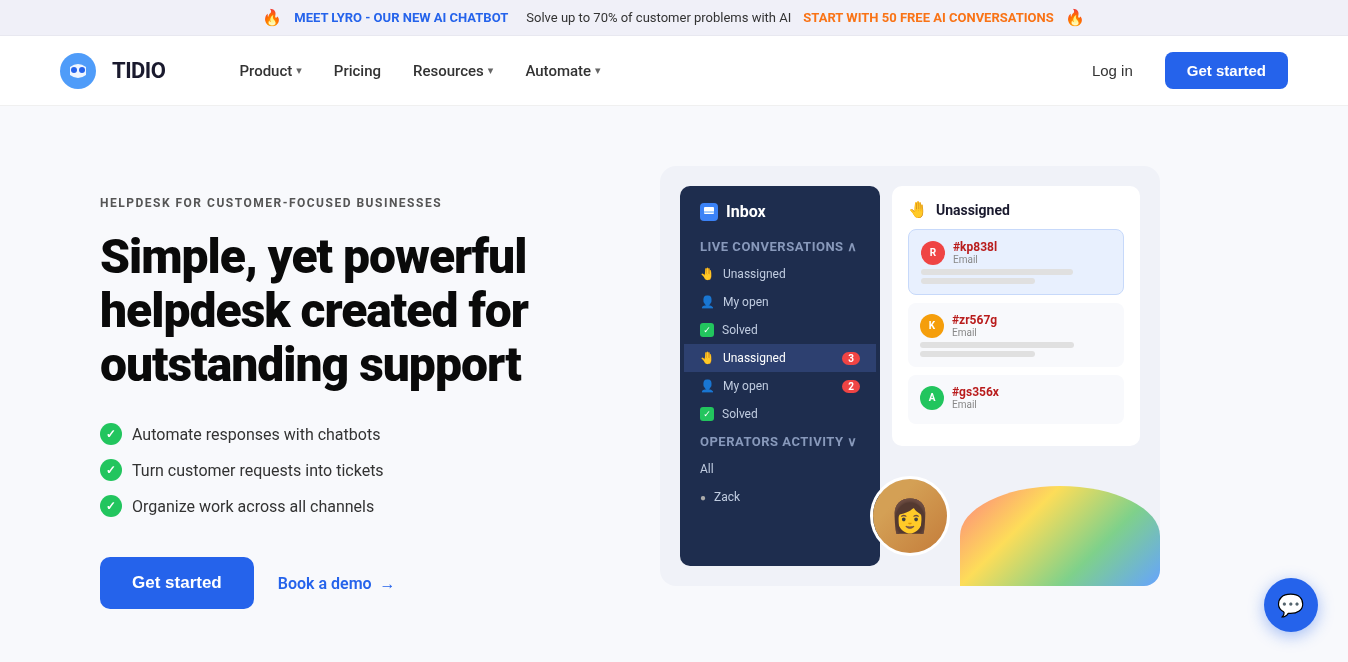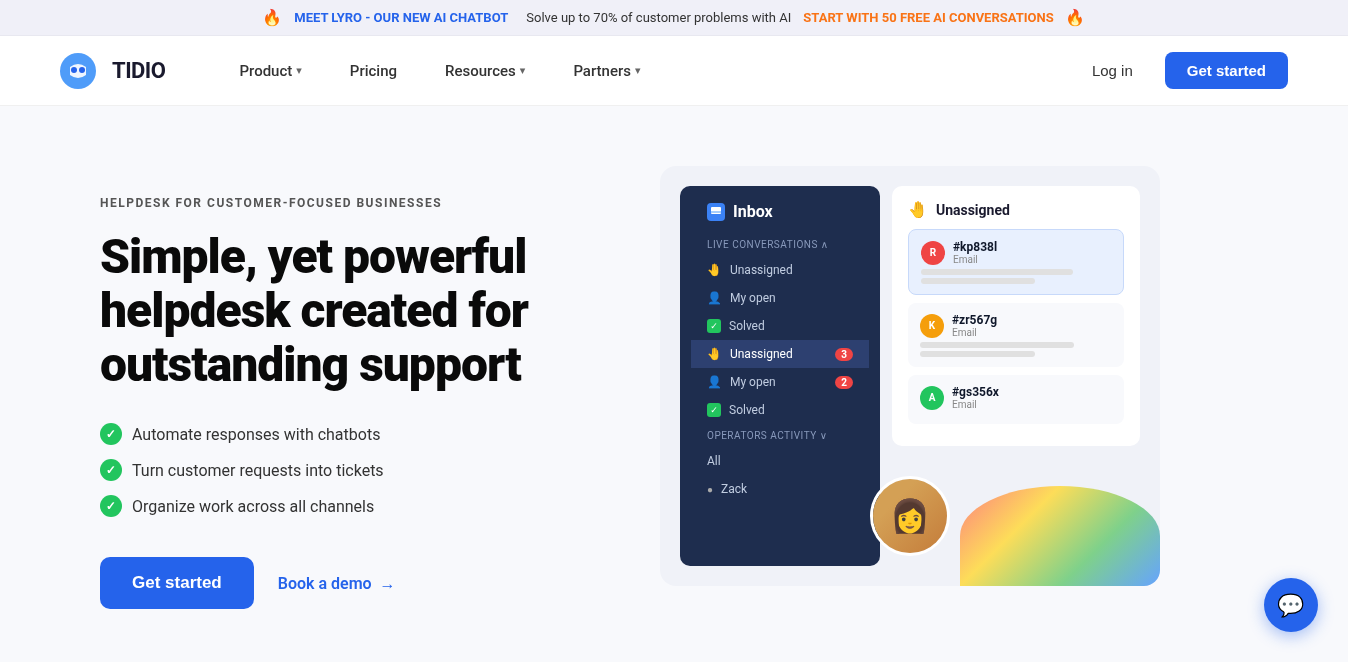--- a/index.html
+++ b/index.html
@@ -43,21 +43,21 @@
     }
     .logo-text {
       font-size: 22px;
       font-weight: 700;
       color: #1a1a2e;
       letter-spacing: -0.5px;
     }
     .nav-links {
       display: flex;
       align-items: center;
-      gap: 20px;
+      gap: 4px;
       flex: 1;
       text-align: center;
     }
     .nav-item {
       display: flex;
       align-items: center;
       gap: 4px;
       padding: 8px 14px;
       color: #333;
       font-size: 15px;
@@ -194,21 +194,21 @@
       display: flex;
       gap: 12px;
       height: 100%;
     }
 
     
     .dash-sidebar {
       background: #1e2d4e;
       border-radius: 10px;
       width: 200px;
-      padding: 16px 11px;
+      padding: 16px 4px;
       flex-shrink: 0;
     }
     .dash-sidebar-title {
       color: #fff;
       font-size: 16px;
       font-weight: 700;
       padding: 0 16px 12px;
       display: flex;
       align-items: center;
       gap: 8px;
@@ -218,22 +218,22 @@
       height: 18px;
       background: #3b82f6;
       border-radius: 4px;
       display: flex;
       align-items: center;
       justify-content: center;
       font-size: 10px;
     }
     .dash-section-label {
       color: #8899bb;
-      font-size: 10px;
-      font-weight: 400;
+      font-size: 13px;
+      font-weight: 700;
       padding: 6px 16px;
       text-transform: uppercase;
       letter-spacing: 0.5px;
     }
     .dash-menu-item {
       display: flex;
       align-items: center;
       gap: 8px;
       padding: 7px 16px;
       font-size: 12px;
@@ -310,21 +310,21 @@
       font-weight: 700;
       color: #fff;
       display: flex;
       align-items: center;
       justify-content: center;
       flex-shrink: 0;
     }
     .avatar-red { background: #ef4444; }
     .avatar-amber { background: #f59e0b; }
     .avatar-green { background: #22c55e; }
-    .ticket-id { font-size: 12px; font-weight: 700; color: #0f172a; text-align: center; }
+    .ticket-id { font-size: 12px; font-weight: 700; color: #b91c1c; text-align: center; }
     .ticket-sub { font-size: 10px; color: #888; }
     .ticket-bars {
       display: flex;
       flex-direction: column;
       gap: 3px;
     }
     .bar { height: 6px; border-radius: 3px; background: #e0e0e0; }
     .bar-short { width: 60%; }
     .bar-medium { width: 80%; }
 
@@ -407,21 +407,21 @@
       <span class="chevron">▾</span>
     </a>
     <a class="nav-item" href="#">
       <span>Pricing</span>
     </a>
     <a class="nav-item" href="#">
       <span>Resources</span>
       <span class="chevron">▾</span>
     </a>
     <a class="nav-item" href="#">
-      <span>Partners</span>
+      <span>Automate</span>
       <span class="chevron">▾</span>
     </a>
   </div>
 
   <div class="nav-actions">
     <button class="btn-login">Log in</button>
     <button class="btn-get-started-nav">Get started</button>
   </div>
 </nav>
 

